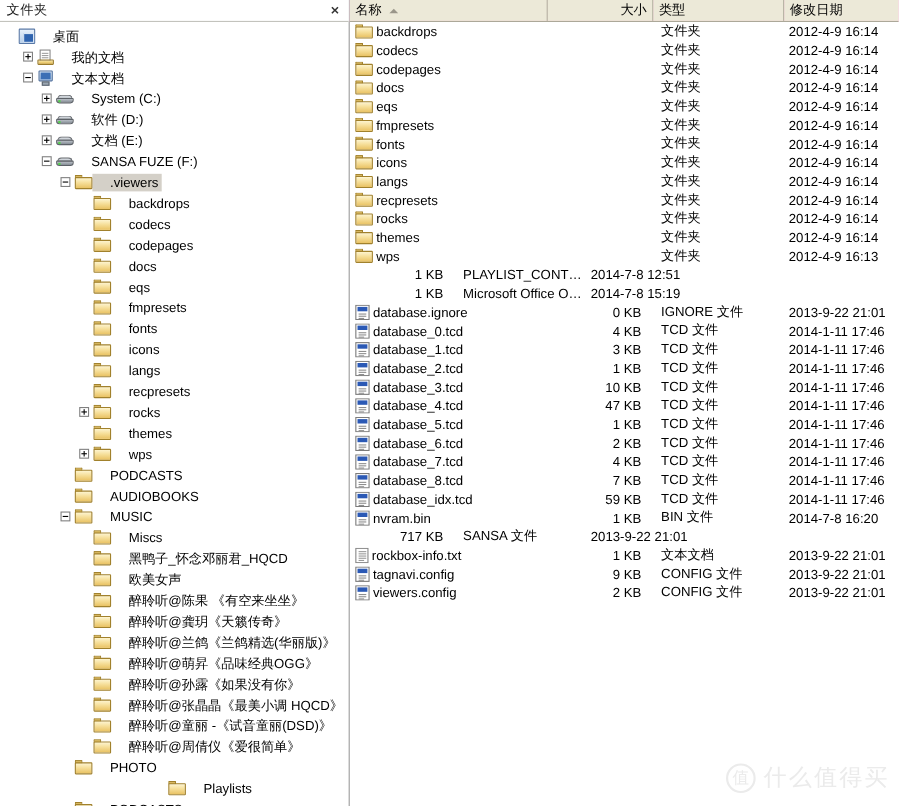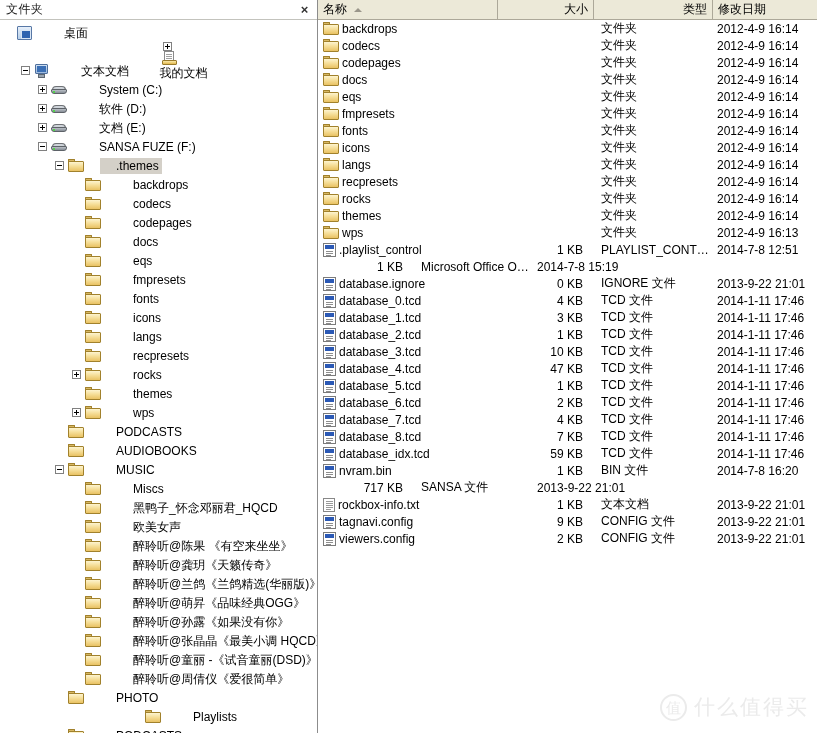--- a/index.html
+++ b/index.html
@@ -83,21 +83,20 @@
     width: 1px; height: 5px;
     background: #000;
   }
   .expander.none { border: none; background: transparent; }
   .expander.none::before, .expander.none::after { display: none; }
 
   .node-label {
     font-size: 12px;
     padding: 1px 3px 1px 16px;
     line-height: 14px;
-    margin-left: 16px;
   }
   .node-label.sel {
     background: #d4d0c8;
     color: #000;
   }
 
   
   #list-pane {
     width: 499px;
     height: 733px;
@@ -118,21 +117,21 @@
     border-right: 1px solid #aca899;
     display: flex;
     align-items: center;
     padding: 0 5px;
     cursor: pointer;
     overflow: hidden;
     position: relative;
   }
   .col-h.c-name { width: 180px; }
   .col-h.c-size { width: 96px; justify-content: flex-end; }
-  .col-h.c-type { width: 119px; justify-content: flex-end; }
+  .col-h.c-type { width: 119px; }
   .col-h.c-date { width: 104px; border-right: none; }
   .sort-arrow {
     margin-left: 7px;
     width: 0; height: 0;
     border-left: 4px solid transparent;
     border-right: 4px solid transparent;
     border-bottom: 4px solid #9a968a;
   }
   #rows { flex: 1; overflow: hidden; }
   .row {
@@ -344,21 +343,21 @@
     <div id="folders-title">
       <span class="ft-label">文件夹</span>
       <span id="folders-close">×</span>
     </div>
     <div id="tree">
         <div class="node" style="padding-left: 4px;">
           <span class="expander none"></span>
           <span class="dsk"></span>
           <span class="node-label">桌面</span>
         </div>
-        <div class="node" style="padding-left: 21px; flex-direction: column;">
+        <div class="node" style="padding-left: 21px;">
           <span class="expander plus"></span>
           <span class="mdoc">
             <span class="pg"></span>
             <span class="pl p1"></span>
             <span class="pl p2"></span>
             <span class="pl p3"></span>
             <span class="base"></span>
           </span>
           <span class="node-label">我的文档</span>
         </div>
@@ -406,21 +405,21 @@
             <span class="led"></span>
           </span>
           <span class="node-label">SANSA FUZE (F:)</span>
         </div>
         <div class="node" style="padding-left: 55px;">
           <span class="expander minus"></span>
           <span class="fld">
             <span class="tab"></span>
             <span class="body"></span>
           </span>
-          <span class="node-label sel">.themes</span>
+          <span class="node-label sel">.viewers</span>
         </div>
         <div class="node" style="padding-left: 72px;">
           <span class="expander none"></span>
           <span class="fld">
             <span class="tab"></span>
             <span class="body"></span>
           </span>
           <span class="node-label">backdrops</span>
         </div>
         <div class="node" style="padding-left: 72px;">
@@ -825,29 +824,20 @@
               <span class="tab"></span>
               <span class="body"></span>
             </span>
             <span class="nm">wps</span>
           </div>
           <div class="cell-size"></div>
           <div class="cell-type">文件夹</div>
           <div class="cell-date">2012-4-9 16:13</div>
         </div>
         <div class="row">
-          <div class="cell-name">
-            <span class="fic">
-              <span class="bar"></span>
-              <span class="ln l1"></span>
-              <span class="ln l2"></span>
-              <span class="ln l3"></span>
-            </span>
-            <span class="nm">.playlist_control</span>
-          </div>
           <div class="cell-size">1 KB</div>
           <div class="cell-type">PLAYLIST_CONTRO...</div>
           <div class="cell-date">2014-7-8 12:51</div>
         </div>
         <div class="row">
           <div class="cell-size">1 KB</div>
           <div class="cell-type">Microsoft Office Ou...</div>
           <div class="cell-date">2014-7-8 15:19</div>
         </div>
         <div class="row">

